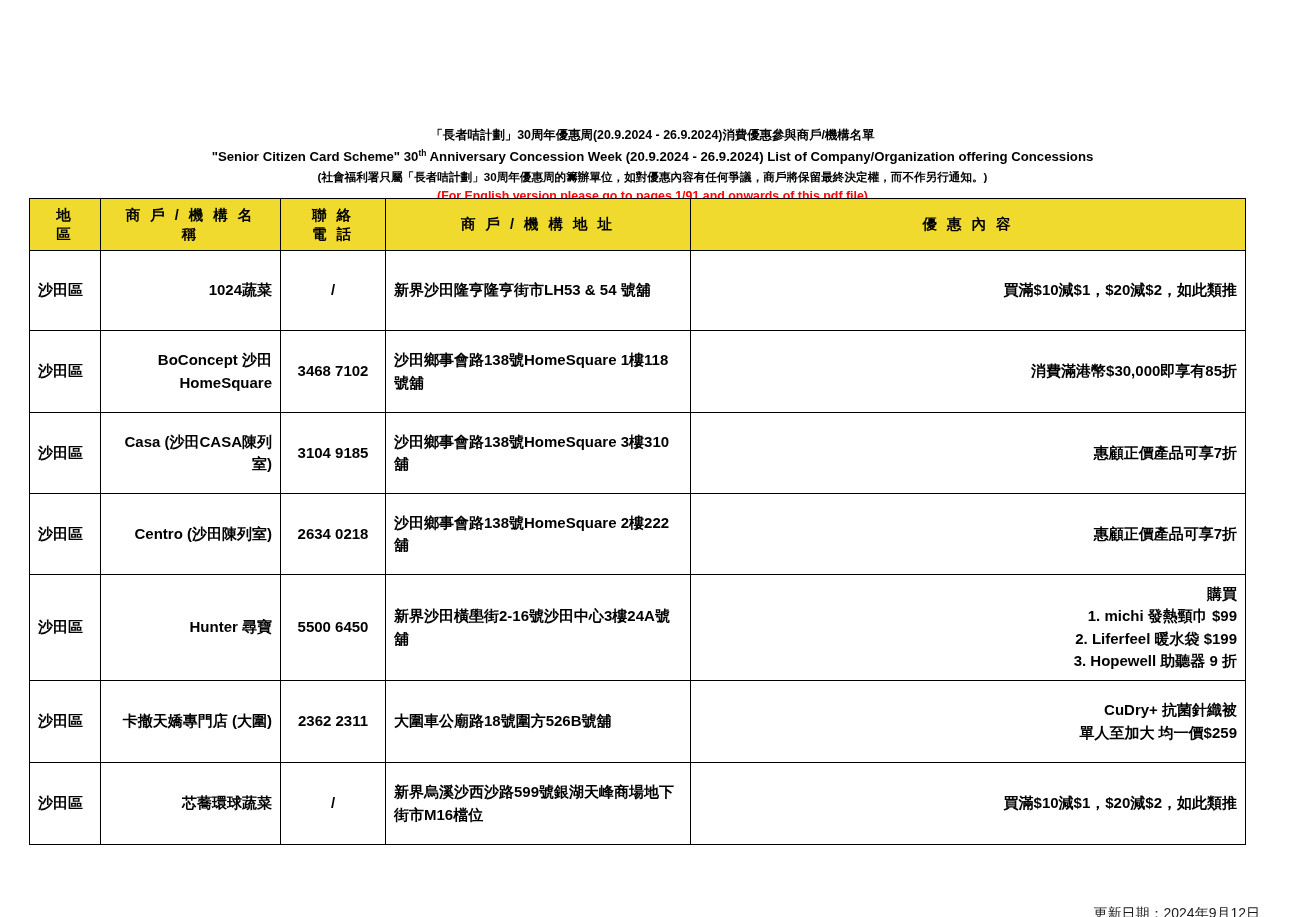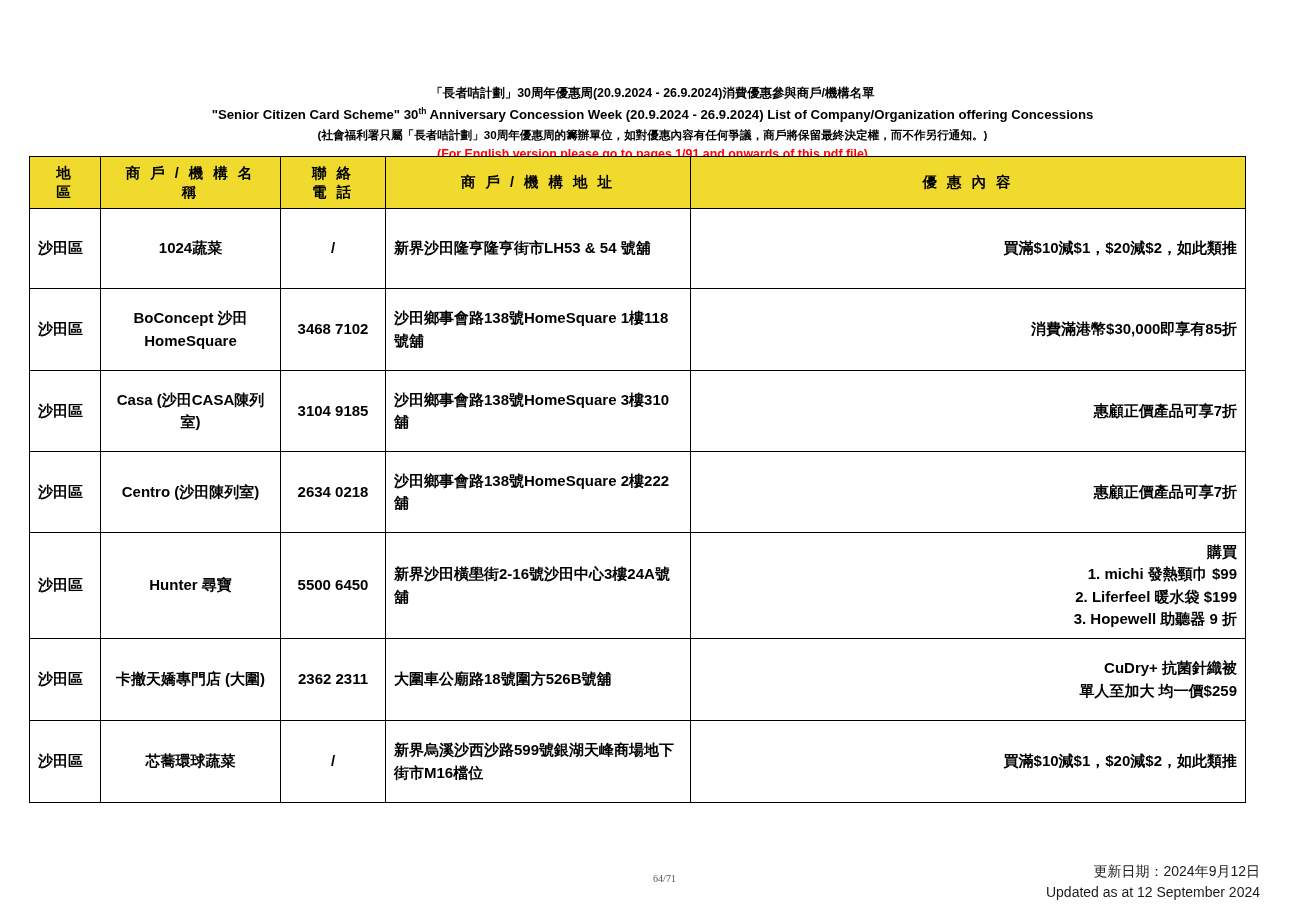--- a/index.html
+++ b/index.html
@@ -20,20 +20,21 @@
     width: 1305px;
     height: 917px;
     box-sizing: border-box;
   }
 
   
   .header {
     padding-top: 85px;
     text-align: center;
     line-height: 1.42;
+    margin-top: 42px;
   }
   .hdr-line {
     font-size: 12.2px;
     font-weight: bold;
     color: #000;
     padding: 0 30px;
   }
   .hdr-line.zh-main { font-size: 12.4px; }
   .hdr-line.en-main { font-size: 13.2px; margin-top: 3px; }
   .hdr-line.zh-note { font-size: 11.6px; margin-top: 3px; }
@@ -75,21 +76,21 @@
     height: 52px;
     letter-spacing: 3px;
     padding: 4px 22px;
   }
   table.list tbody td {
     font-size: 15px;
     font-weight: bold;
     line-height: 1.5;
   }
   td.c-district { text-align: left; padding-left: 10px; font-size: 12.6px; }
-  td.c-name     { text-align: center; padding-left: 10px; }
+  td.c-name     { text-align: right; padding-left: 10px; }
   td.c-phone    { text-align: center; }
   td.c-address  { text-align: left; padding-left: 8px; }
   td.c-offer    { text-align: right; padding-left: 8px; }
 
   .col-district { width: 71px; }
   .col-name     { width: 180px; }
   .col-phone    { width: 105px; }
   .col-address  { width: 305px; }
   .col-offer    { width: 555px; }
 

